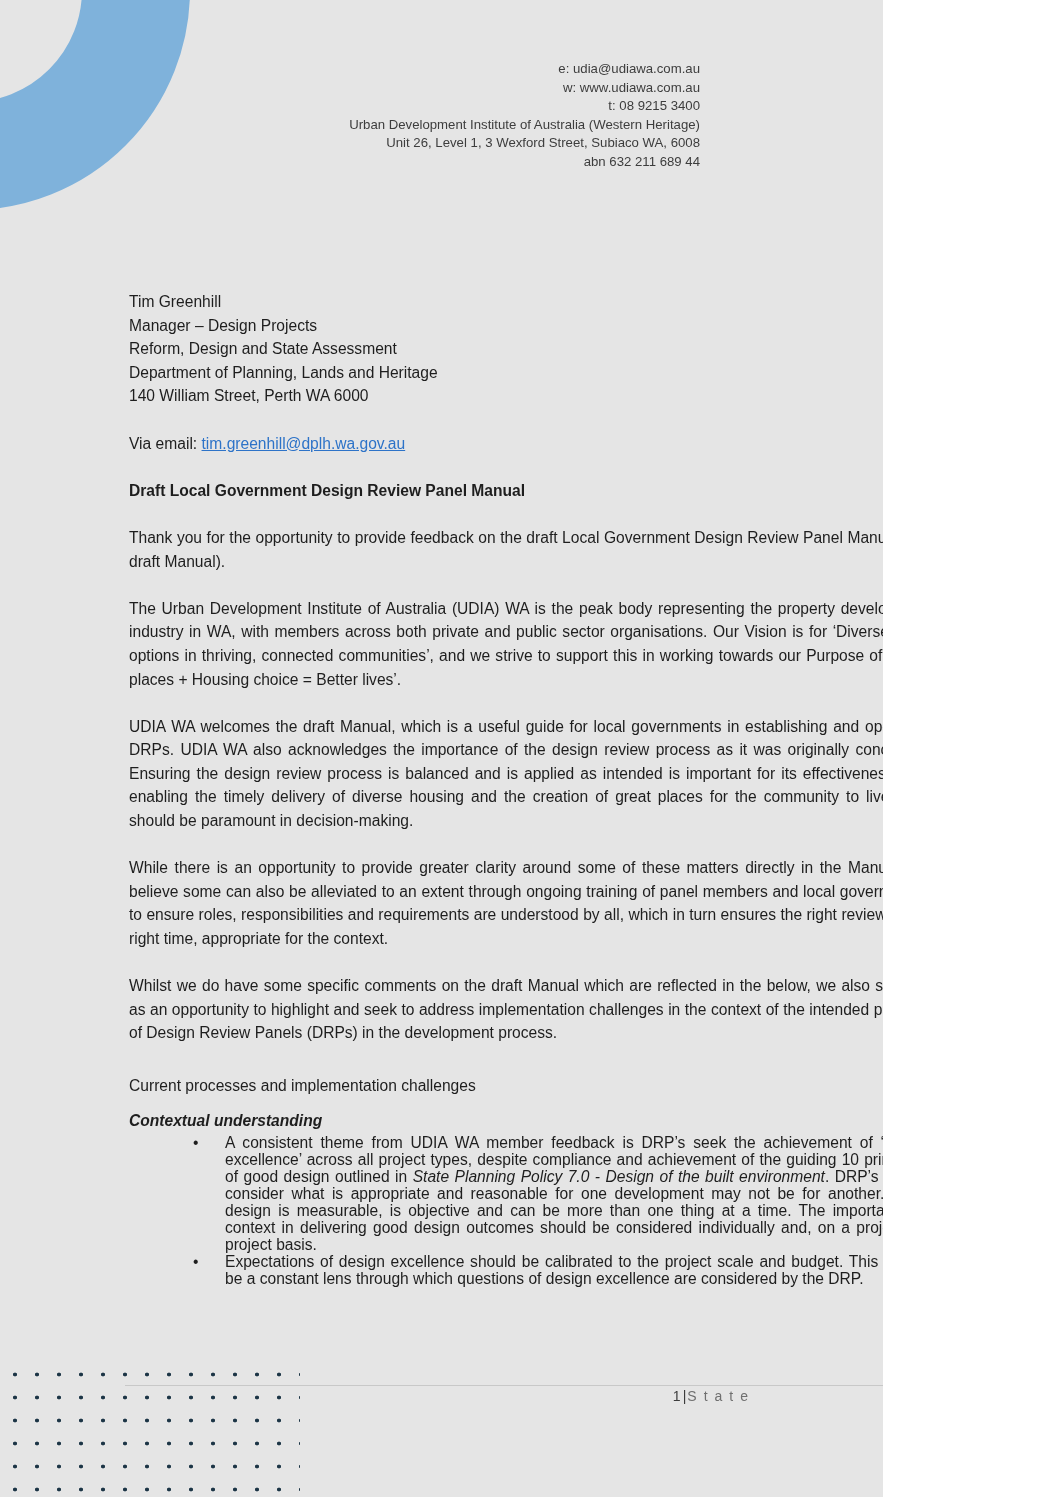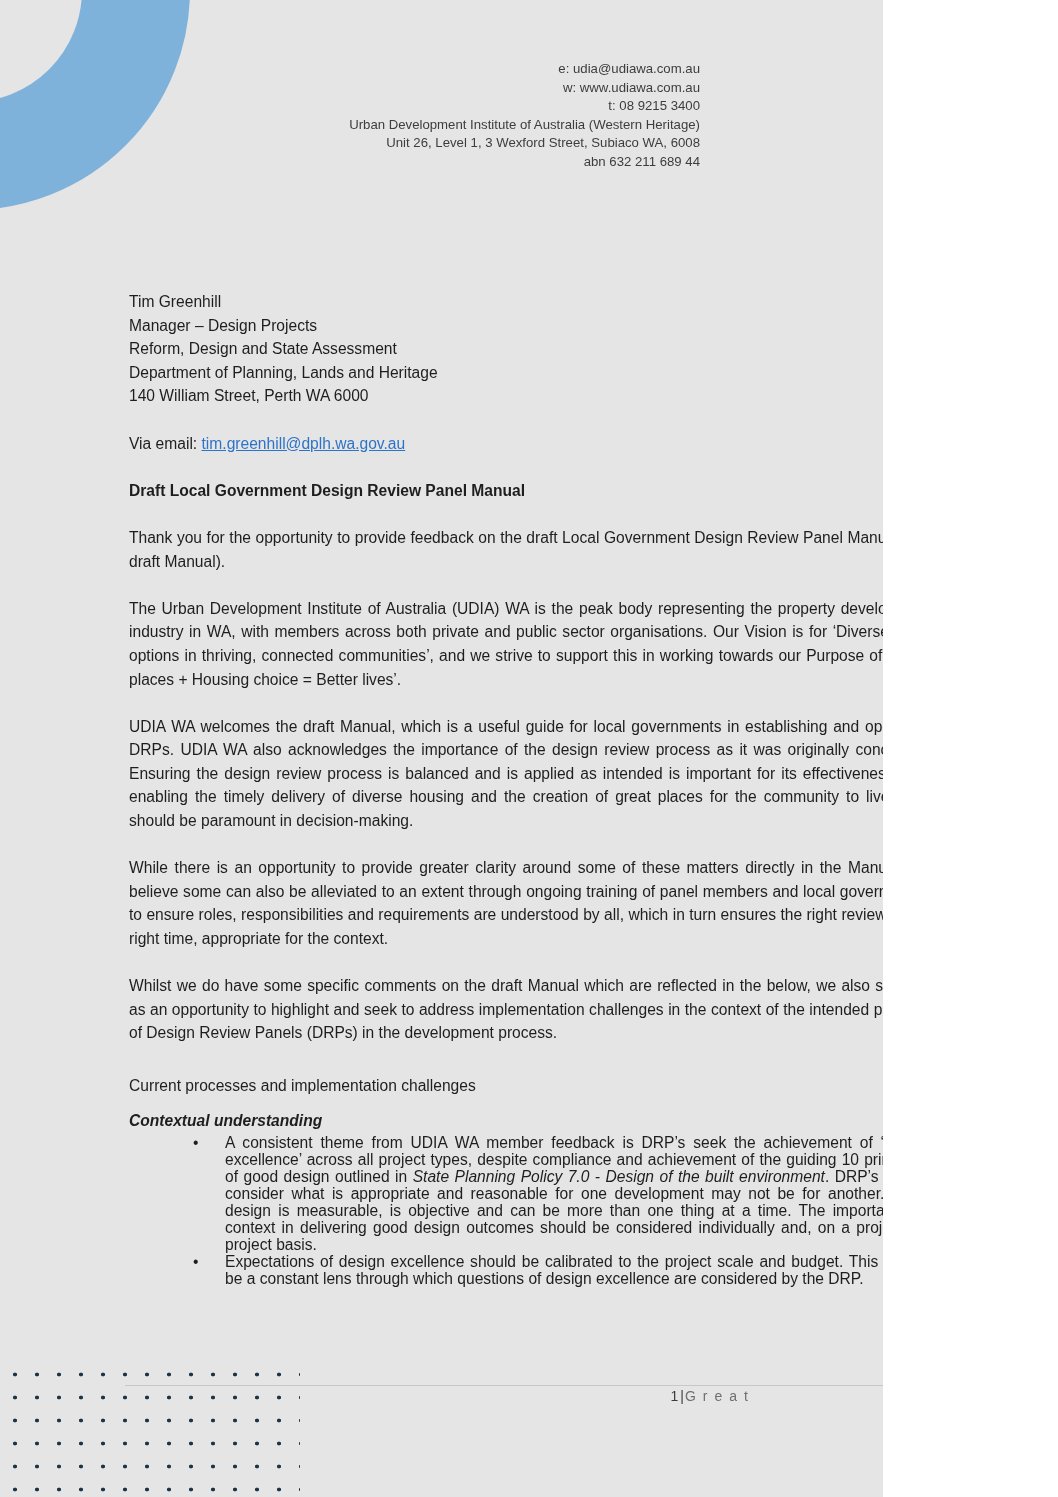--- a/index.html
+++ b/index.html
@@ -150,17 +150,17 @@
     <p class="section-heading">Current processes and implementation challenges</p>
     <p class="subsection-heading">Contextual understanding</p>
 
     <ul class="bullets">
       <li><span>A consistent theme from UDIA WA member feedback is DRP’s seek the achievement of ‘design excellence’ across all project types, despite compliance and achievement of the guiding 10 principles of good design outlined in </span><i>State Planning Policy 7.0 - Design of the built environment</i><span>.  DRP’s should consider what is appropriate and reasonable for one development may not be for another. Good design is measurable, is objective and can be more than one thing at a time. The importance of context in delivering good design outcomes should be considered individually and, on a project-by-project basis.</span></li>
       <li><span>Expectations of design excellence should be calibrated to the project scale and budget. This should be a constant lens through which questions of design excellence are considered by the DRP.</span><i></i><span></span></li>
     </ul>
   </div>
 
   <div class="footer-rule"></div>
-  <div class="footer-text"><span>1</span><span class="sep">|</span><span class="label">Great</span></div>
+  <div class="footer-text"><span>1</span><span class="sep">|</span><span class="label">State</span></div>
 
   <div class="dot-grid"></div>
 
 </div>
 
 </body></html>

